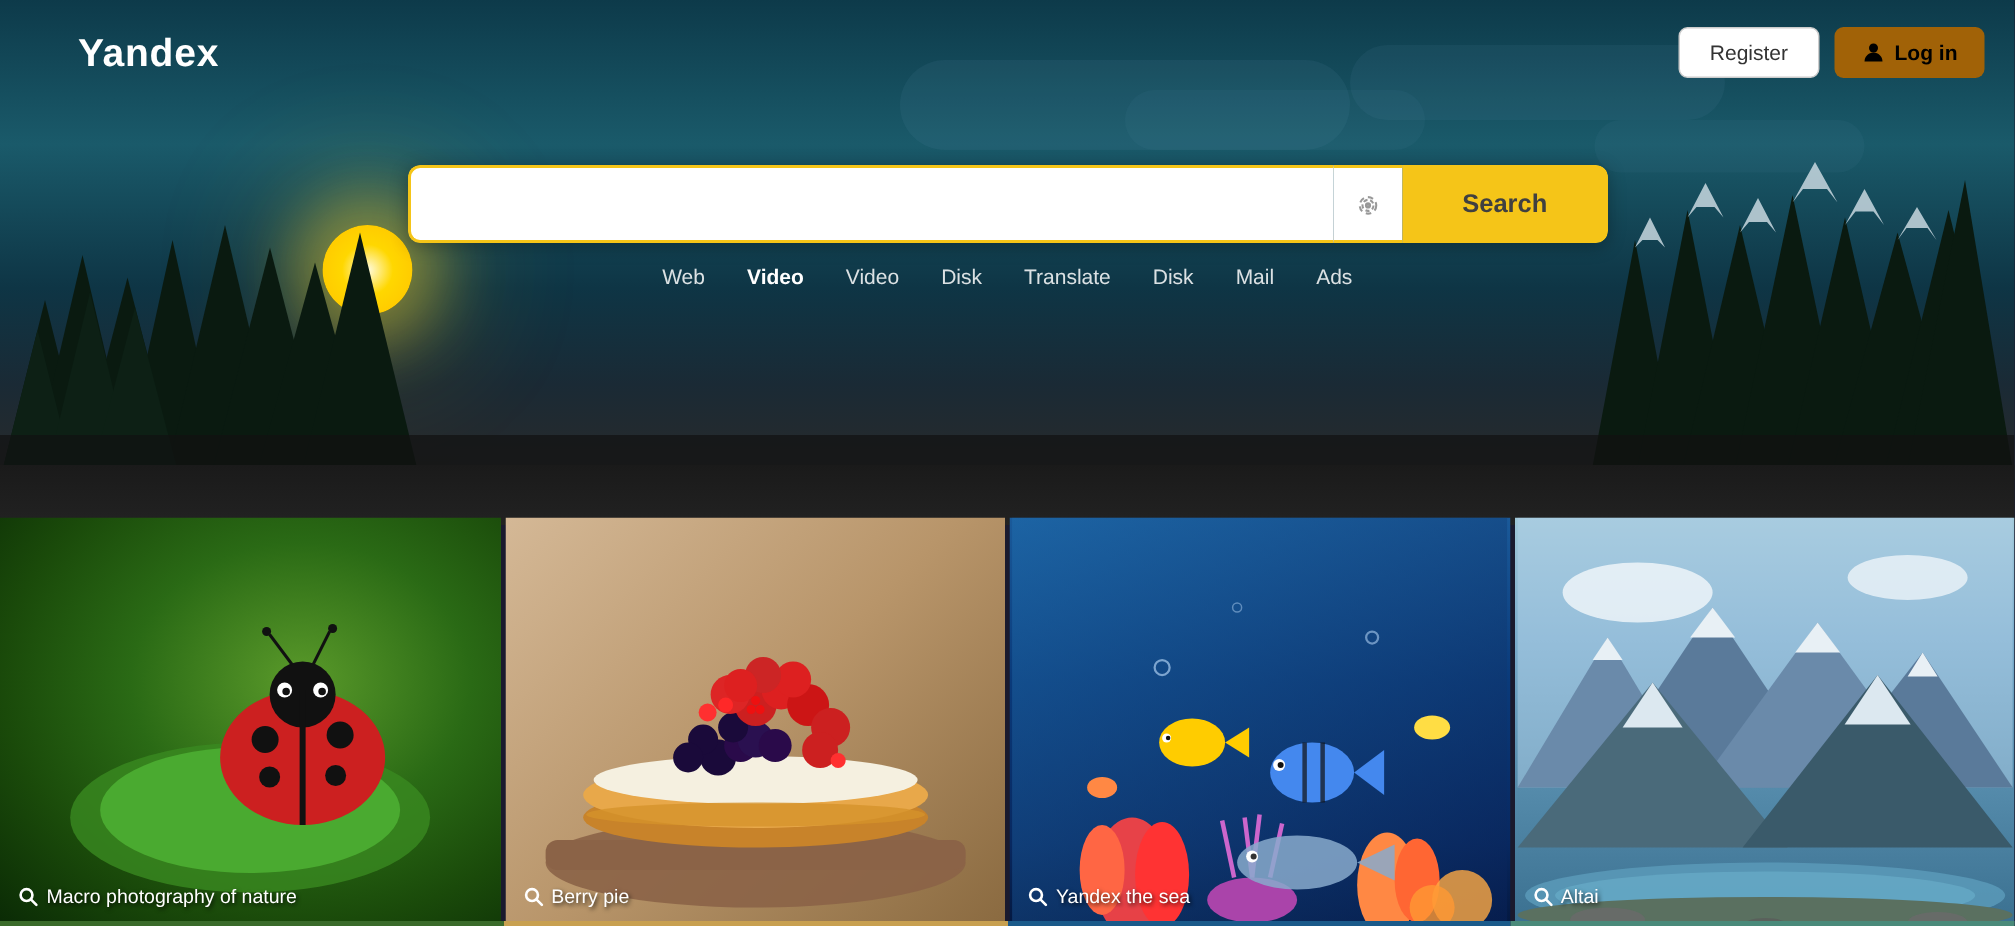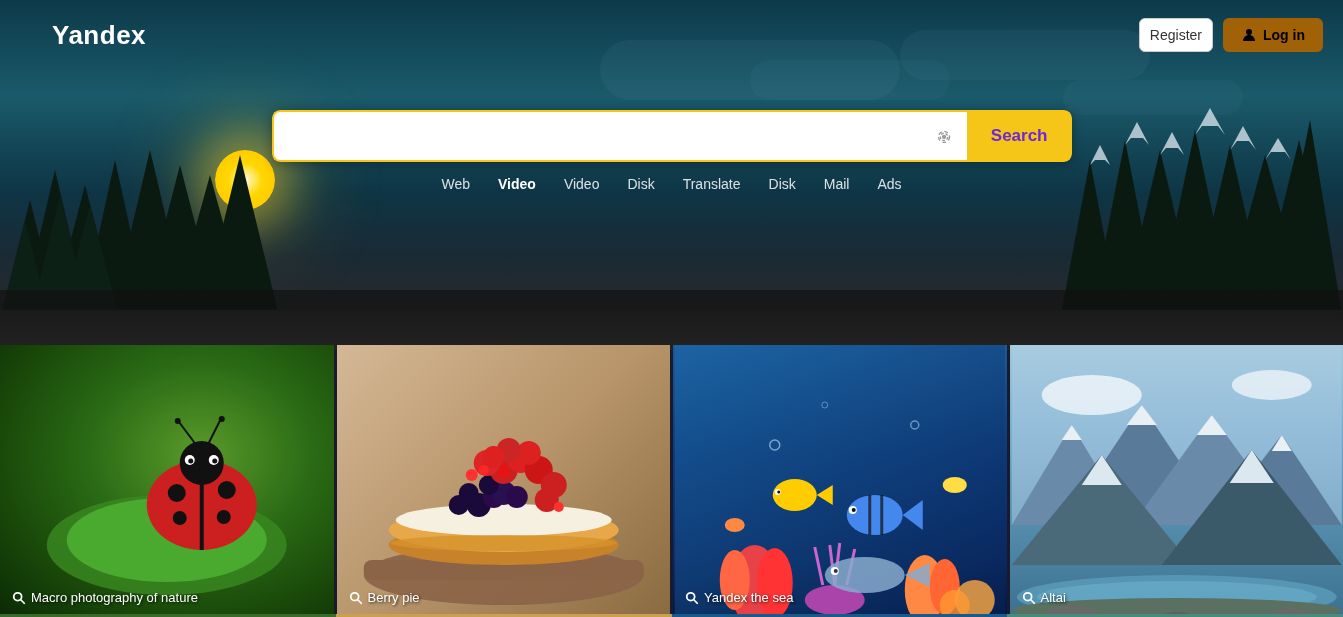--- a/index.html
+++ b/index.html
@@ -25,21 +25,21 @@
       margin-left: 32px;
     }
     .header-buttons {
       display: flex;
       gap: 10px;
     }
     .btn-register {
       background: #fff;
       border: 1px solid #ccc;
       border-radius: 6px;
-      padding: 8px 10px;
+      padding: 8px 20px;
       font-size: 14px;
       cursor: pointer;
       color: #333;
     }
     .btn-login {
       background: #a16207;
       border: none;
       border-radius: 6px;
       padding: 8px 18px;
       font-size: 14px;
@@ -120,25 +120,25 @@
       justify-content: center;
     }
     .camera-icon-svg {
       width: 22px;
       height: 22px;
       opacity: 0.6;
     }
     .search-btn {
       background: #f5c518;
       border: none;
-      padding: 0 24px;
+      padding: 0 40px;
       font-size: 17px;
       font-weight: bold;
       cursor: pointer;
-      color: #6d28d9;
+      color: #404040;
       border-radius: 0 8px 8px 0;
     }
     .nav-links {
       display: flex;
       gap: 28px;
       margin-top: 14px;
     }
     .nav-link {
       color: rgba(255,255,255,0.85);
       text-decoration: none;

